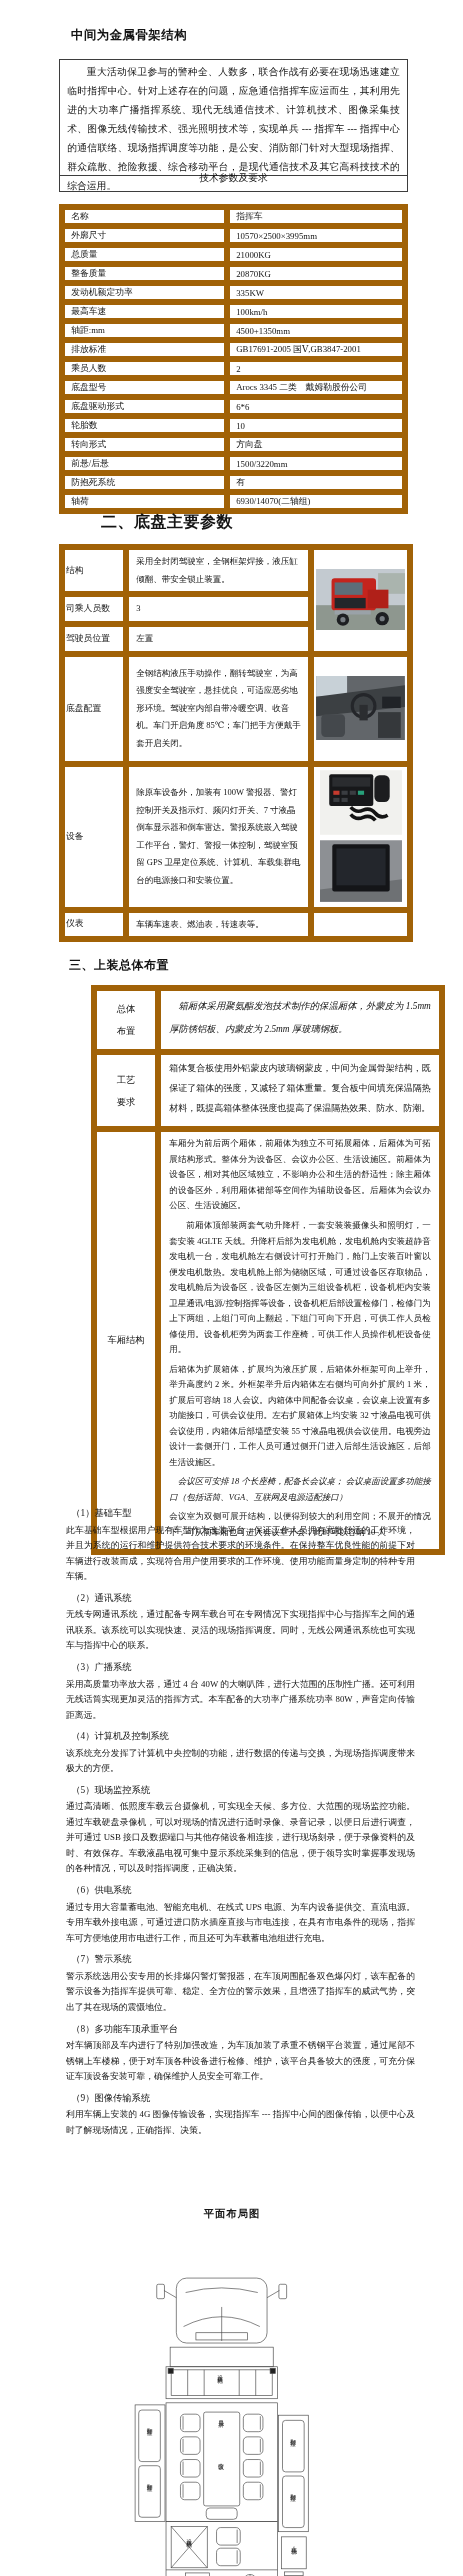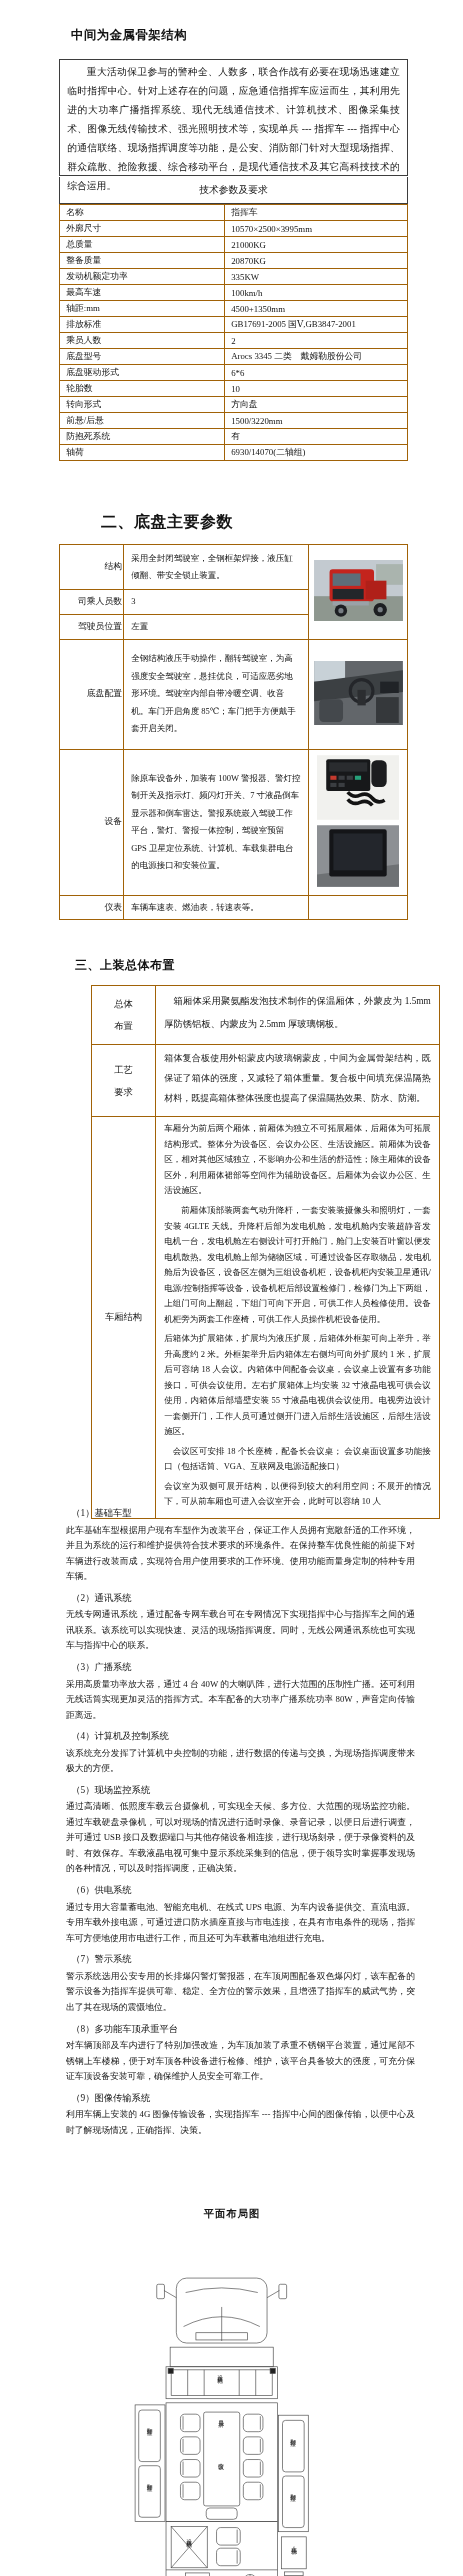--- a/index.html
+++ b/index.html
@@ -5,41 +5,41 @@
   html,body{margin:0;padding:0;background:#ffffff;}
   .page{position:relative;width:464px;height:3085px;background:#fff;
         font-family:"Liberation Serif","DejaVu Serif",serif;color:#141414;overflow:hidden;}
   .abs{position:absolute;}
   .h1{font-size:12.4px;font-weight:bold;letter-spacing:0.5px;}
   .hc{width:464px;text-align:center;font-size:10.3px;font-weight:bold;letter-spacing:1px;}
   
   .introbox{left:59px;top:59px;width:349px;height:117px;border:1px solid #3d3d3d;
             box-sizing:border-box;padding:1.5px 7.2px;font-size:9.8px;line-height:19px;text-align:justify;}
   .introbox p{margin:0;text-indent:2em;}
-  .hdrbox{left:59px;top:177px;width:349px;height:27px;border:1px solid #3d3d3d;border-top:none;
+  .hdrbox{left:59px;top:165px;width:349px;height:27px;border:1px solid #3d3d3d;border-top:none;
           box-sizing:border-box;text-align:center;font-size:9.8px;line-height:26px;}
   
   table{border-collapse:collapse;table-layout:fixed;}
-  td{border:1px solid #a16207;font-size:8.8px;vertical-align:middle;box-sizing:border-box;}
+  td{border:6px solid #a16207;font-size:8.8px;vertical-align:middle;box-sizing:border-box;}
   .t1{left:59px;top:204px;width:349px;}
   .t1 td{height:16px;padding:0.5px 6.2px;}
   .t1 .c1{width:165px;}
   .t2{left:59px;top:544px;width:349px;}
-  .t2 .lbl{width:64px;text-align:right;}
+  .t2 .lbl{width:64px;text-align:left;}
   .t2 .txt{width:185px;padding:3.1px 7.2px;line-height:17.5px;font-size:8.5px;}
   .t2 .img{width:99px;text-align:center;vertical-align:middle;padding:2.1px;}
   .t2 tr.r0>td{height:45px;} .t2 tr.r1>td{height:22px;} .t2 tr.r2>td{height:25px;}
   .t2 tr.r3>td{height:110px;} .t2 tr.r4>td{height:146px;} .t2 tr.r5>td{height:17.5px;}
   .t3{left:59px;top:985px;width:349px;margin-left:32px;}
   .t3 .lbl{width:64px;text-align:center;font-size:9.3px;}
   .t3 .cnt{width:284px;padding:4.1px 8.2px;font-size:8.5px;line-height:15.5px;text-align:justify;}
   .t3 tr.r0>td{height:49px;} .t3 tr.r1>td{height:62px;} .t3 tr.r2>td{height:393px;}
   .t3 .cnt p{margin:0 0 4.1px 0;}
   .t3 .cnt p.ind{text-indent:2em;}
-  .t3 .cnt p.ind1{text-indent:1em;}
+  .t3 .cnt p.ind1{text-indent:1em;font-style:italic;}
   .lbl-narrow{display:inline-block;width:2.1em;line-height:2.4;}
   
   .subs{left:66px;top:1500px;width:349px;}
   .sub-h{font-size:9.3px;line-height:12.4px;margin:7.2px 0 3.1px 0;padding-left:5.2px;}
   .sub-p{font-size:8.8px;line-height:15.5px;margin:0 0 3.1px 0;text-align:justify;}
   
   .fp{left:134px;top:2275px;width:196px;height:317px;}
   .fp svg{position:absolute;left:0;top:0;}
   .vlab{position:absolute;writing-mode:vertical-rl;font-size:5.7px;letter-spacing:1px;color:#2e2e2e;line-height:5.7px;}
 </style>
@@ -200,21 +200,21 @@
       </td>
     </tr>
     <tr class="r5">
       <td class="lbl">仪表</td>
       <td class="txt">车辆车速表、燃油表，转速表等。</td>
       <td class="img"></td>
     </tr>
   </tbody>
     </table>
 
-  <div class="abs h1" style="left:75px;top:957px;font-size:12px;font-family:Liberation Mono, monospace;">三、上装总体布置</div>
+  <div class="abs h1" style="left:69px;top:957px;font-size:12px;font-family:Liberation Mono, monospace;">三、上装总体布置</div>
 
   <table class="abs t3">
     <tbody>
         <tr class="r0">
       <td class="lbl"><span class="lbl-narrow">总体布置</span></td>
       <td class="cnt" style="font-size:9.3px;line-height:23px;">
             <p class="ind1">箱厢体采用聚氨酯发泡技术制作的保温厢体，外蒙皮为 1.5mm 厚防锈铝板、内蒙皮为 2.5mm 厚玻璃钢板。</p>
           </td>
     </tr>
     <tr class="r1">

